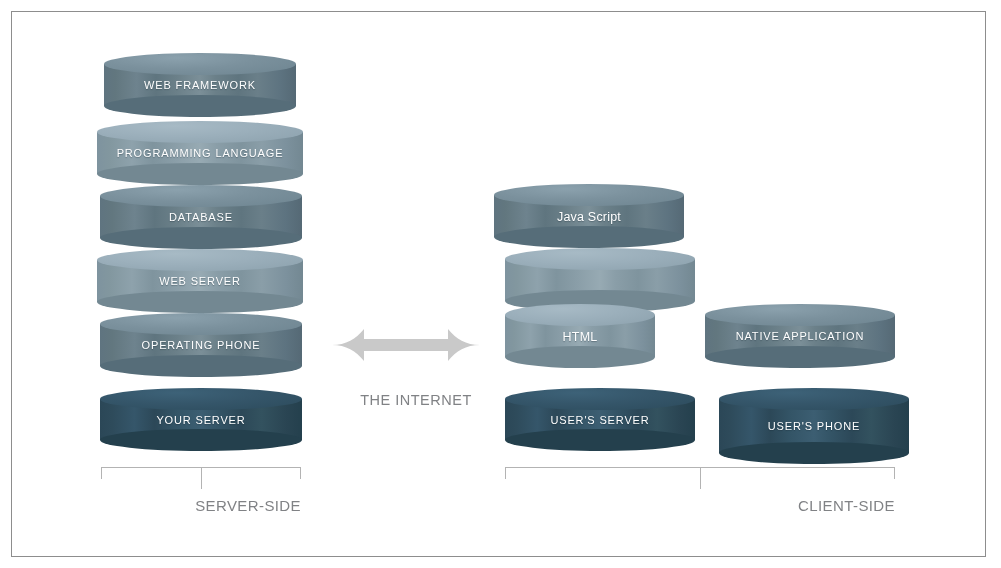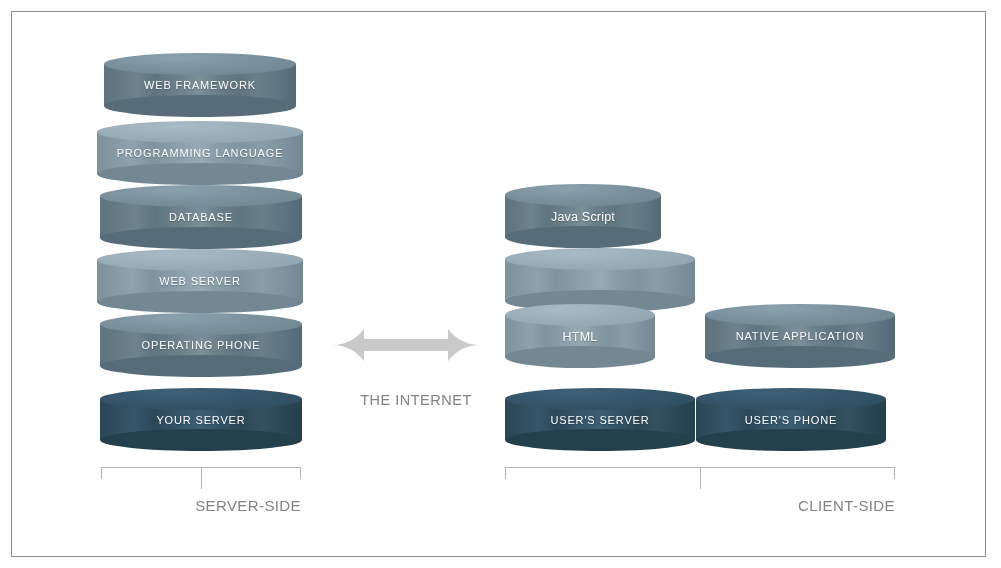--- a/index.html
+++ b/index.html
@@ -245,21 +245,21 @@
                L 118 25
                L 34 25
                L 34 35
                C 26 25, 16 19, 2 19 Z" fill="#c9c9c9"></path>
     </svg>
     <div id="internet-label">THE INTERNET</div>
   </div>
 
   <div>
 
-    <div class="cyl tone-med" style="left:505px;top:184px;width:156px;height:64px;padding-left:24px;">
+    <div class="cyl tone-med" style="left:494px;top:184px;width:190px;height:64px;padding-left:24px;">
       <div class="body">
           <div class="fill"></div>
         </div>
       <div class="bottom"></div>
       <div class="top"></div>
       <div class="label mixed">Java Script</div>
     </div>
 
     <div class="cyl tone-light" style="left:505px;top:248px;width:190px;height:64px;">
       <div class="body">
@@ -289,21 +289,21 @@
 
     <div class="cyl tone-med" style="left:705px;top:304px;width:190px;height:64px;">
       <div class="body">
           <div class="fill"></div>
         </div>
       <div class="bottom"></div>
       <div class="top"></div>
       <div class="label">NATIVE APPLICATION</div>
     </div>
 
-    <div class="cyl tone-dark shadowed" style="left:696px;top:388px;width:190px;height:63px;">
+    <div class="cyl tone-dark shadowed" style="left:719px;top:388px;width:190px;height:76px;">
       <div class="body">
           <div class="fill"></div>
         </div>
       <div class="bottom"></div>
       <div class="top"></div>
       <div class="label">USER'S PHONE</div>
     </div>
 
     <div class="bracket" style="left:505px;top:467px;width:390px;">
       <div class="rail"></div>

